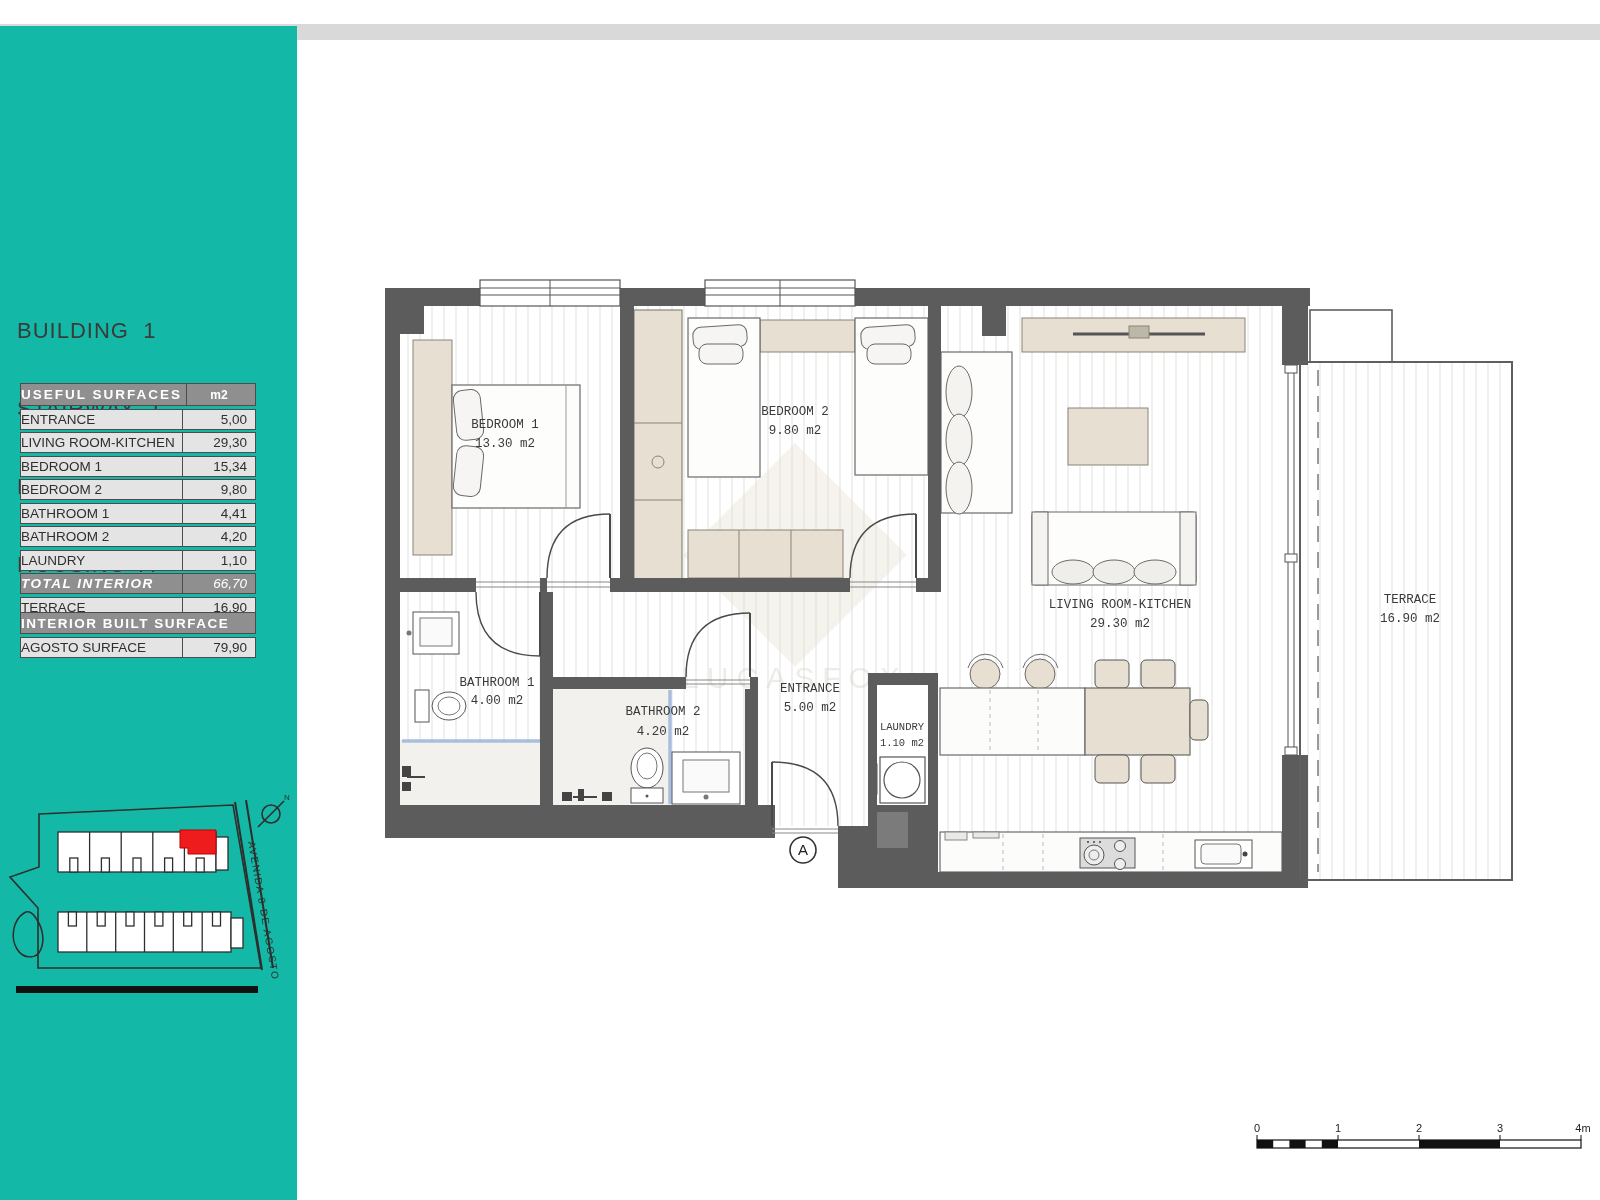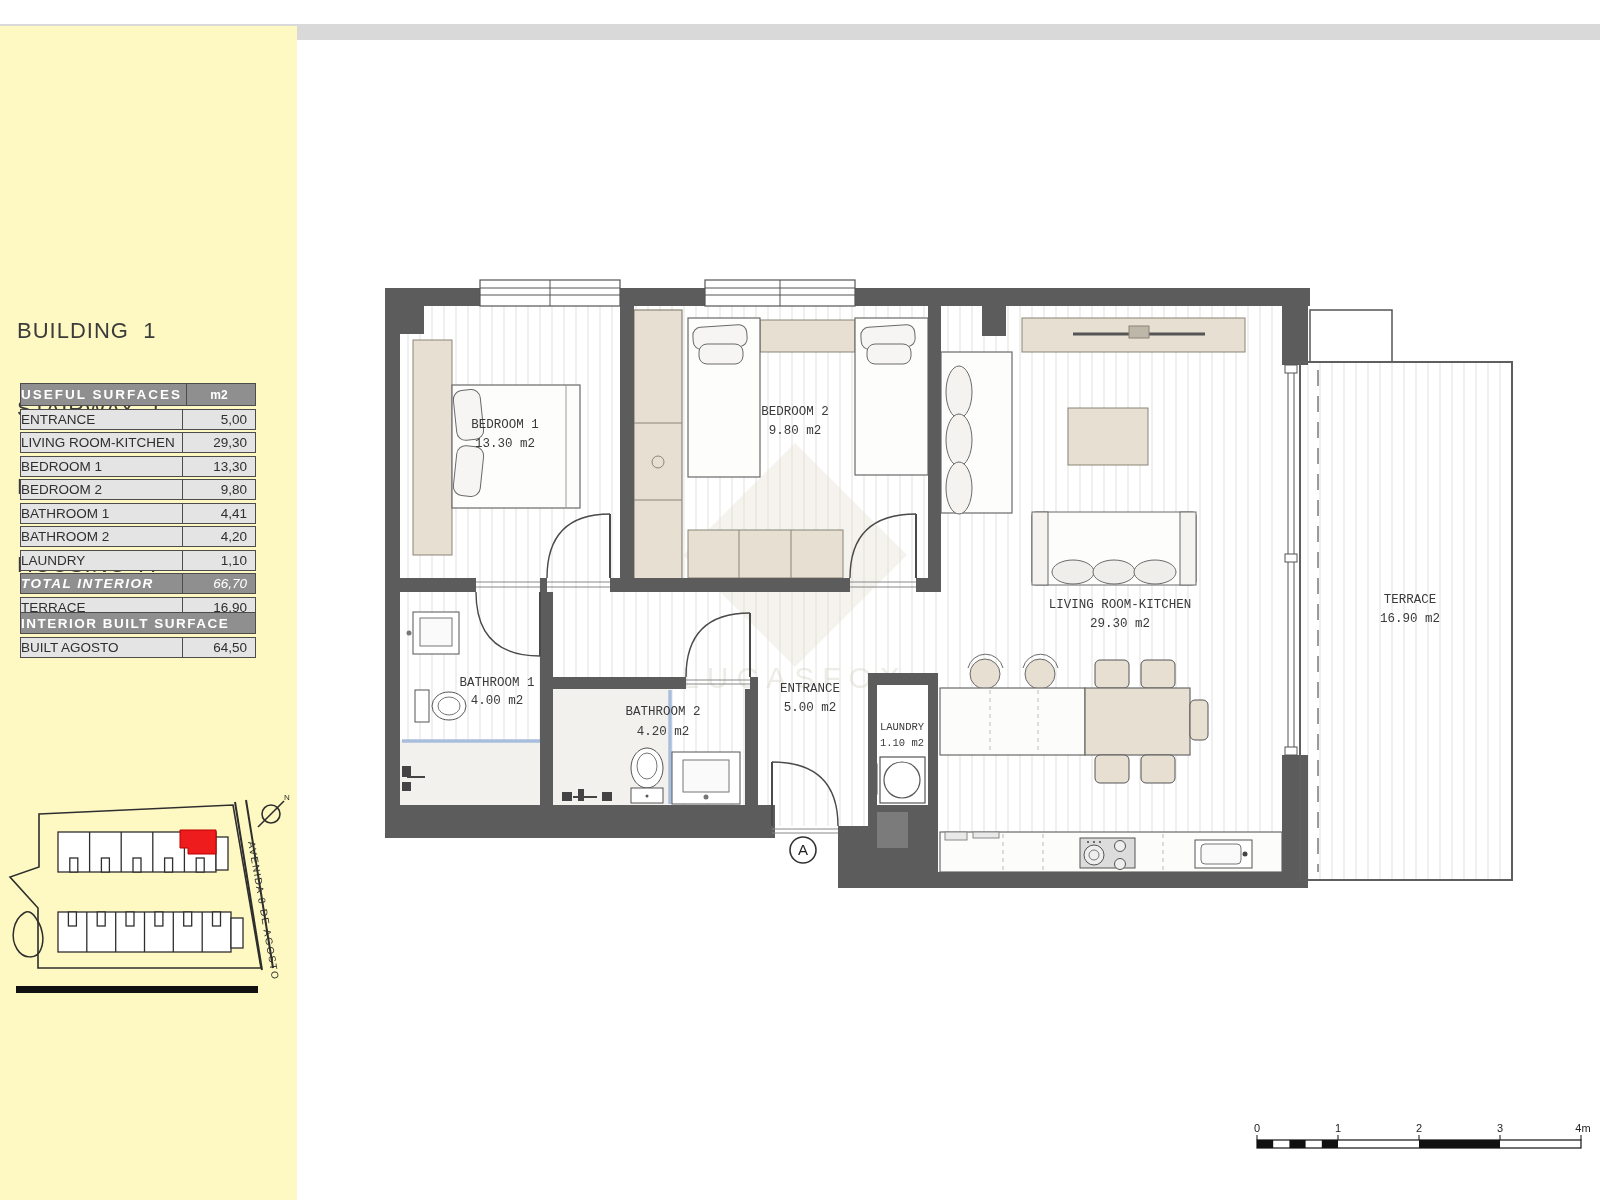--- a/index.html
+++ b/index.html
@@ -1,19 +1,19 @@
 <!DOCTYPE html>
 <html><head>
 <meta charset="utf-8">
 <style>
   html,body{margin:0;padding:0;background:#fff;}
   .page{position:relative;width:1600px;height:1200px;background:#fff;overflow:hidden;
         font-family:"Liberation Sans",sans-serif;}
   .topband{position:absolute;left:0;top:24px;width:1600px;height:16px;background:#d9d9d9;}
-  .sidebar{position:absolute;left:0;top:26px;width:297px;height:1174px;background:#fef9c3;}
+  .sidebar{position:absolute;left:0;top:26px;width:297px;height:1174px;background:#14b8a6;}
   .titleblock{position:absolute;left:17px;top:240px;color:#3b3b3b;font-size:22px;
               line-height:26px;letter-spacing:1px;font-weight:400;white-space:pre;}
   .stable{position:absolute;left:20px;width:236px;}
   .stable .trow{display:flex;background:#e4e4e4;border:1.5px solid #4c4c4c;
                 margin-bottom:2.5px;height:19px;align-items:center;font-size:13.5px;color:#2f2f2f;}
   .stable .trow .lab{flex:1;padding-left:0;white-space:nowrap;overflow:hidden;}
   .stable .trow .val{width:64px;border-left:1.5px solid #4c4c4c;text-align:right;
                      padding-right:8px;height:100%;display:flex;align-items:center;justify-content:flex-end;}
   .stable .trow.dark{background:#8f8f8f;color:#fff;font-style:italic;}
   .stable .trow.head{background:#8f8f8f;color:#fff;letter-spacing:2px;font-weight:700;height:21px;}
@@ -51,21 +51,21 @@
       <div class="trow">
         <div class="lab">ENTRANCE</div>
         <div class="val">5,00</div>
       </div>
       <div class="trow">
         <div class="lab">LIVING ROOM-KITCHEN</div>
         <div class="val">29,30</div>
       </div>
       <div class="trow">
         <div class="lab">BEDROOM 1</div>
-        <div class="val">13,30</div>
+        <div class="val">15,34</div>
       </div>
       <div class="trow">
         <div class="lab">BEDROOM 2</div>
         <div class="val">9,80</div>
       </div>
       <div class="trow">
         <div class="lab">BATHROOM 1</div>
         <div class="val">4,41</div>
       </div>
       <div class="trow">
@@ -84,22 +84,22 @@
         <div class="lab">TERRACE</div>
         <div class="val">16,90</div>
       </div>
     </div>
 
     <div class="stable" style="top:586px">
       <div class="trow head2">
         <div class="lab">INTERIOR BUILT SURFACE</div>
       </div>
       <div class="trow">
-        <div class="lab">BUILT AGOSTO</div>
-        <div class="val">64,50</div>
+        <div class="lab">AGOSTO SURFACE</div>
+        <div class="val">79,90</div>
       </div>
     </div>
 
     <svg class="siteplansvg" width="284" height="240" viewBox="0 0 284 240">
       <path d="M31,34 L225,25 L253,188 L30,188 L30,128 L2,97 L31,87 Z" fill="none" stroke="#2e2e2e" stroke-width="1.6"></path>
       <line x1="227" y1="22" x2="254" y2="190" stroke="#2e2e2e" stroke-width="2"></line>
       <line x1="238" y1="20" x2="265" y2="188" stroke="#2e2e2e" stroke-width="2"></line>
 
       <g stroke="#2e2e2e" stroke-width="1.3" fill="#ffffff">
         <rect x="50" y="52" width="158" height="40"></rect>

